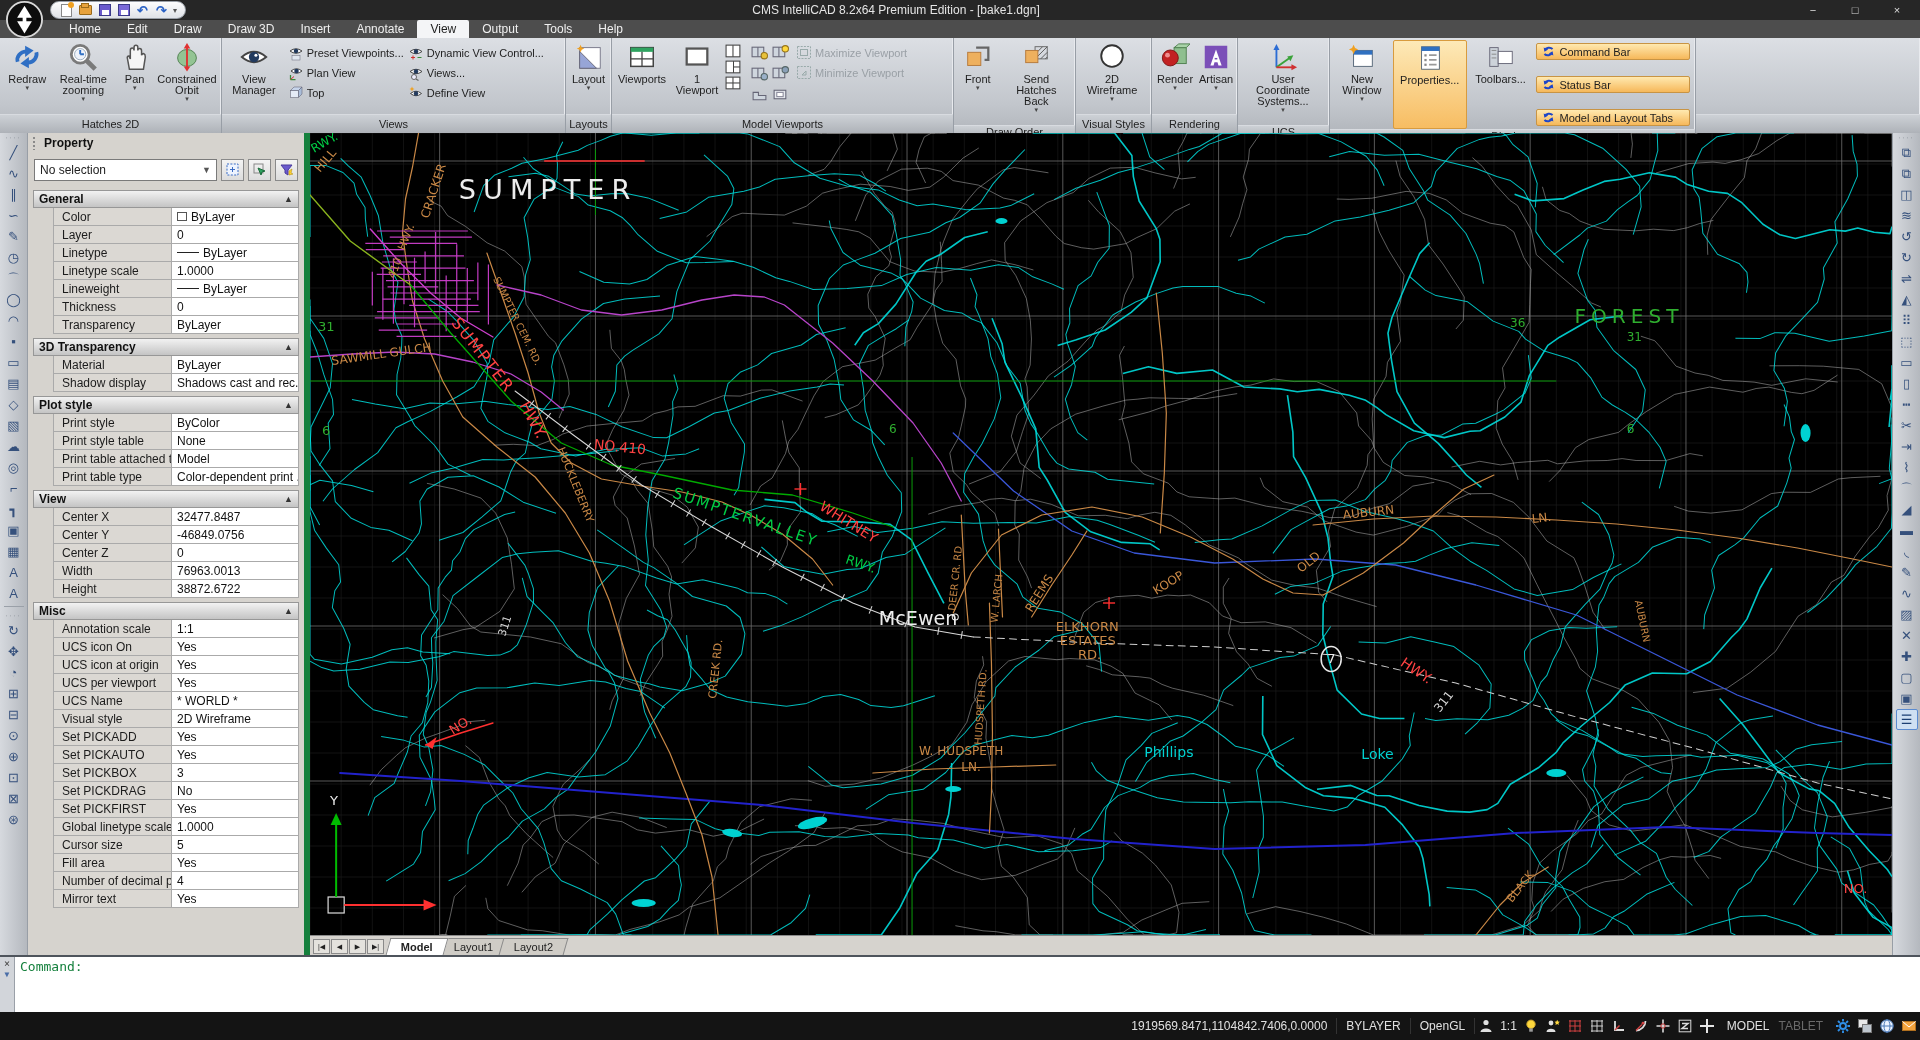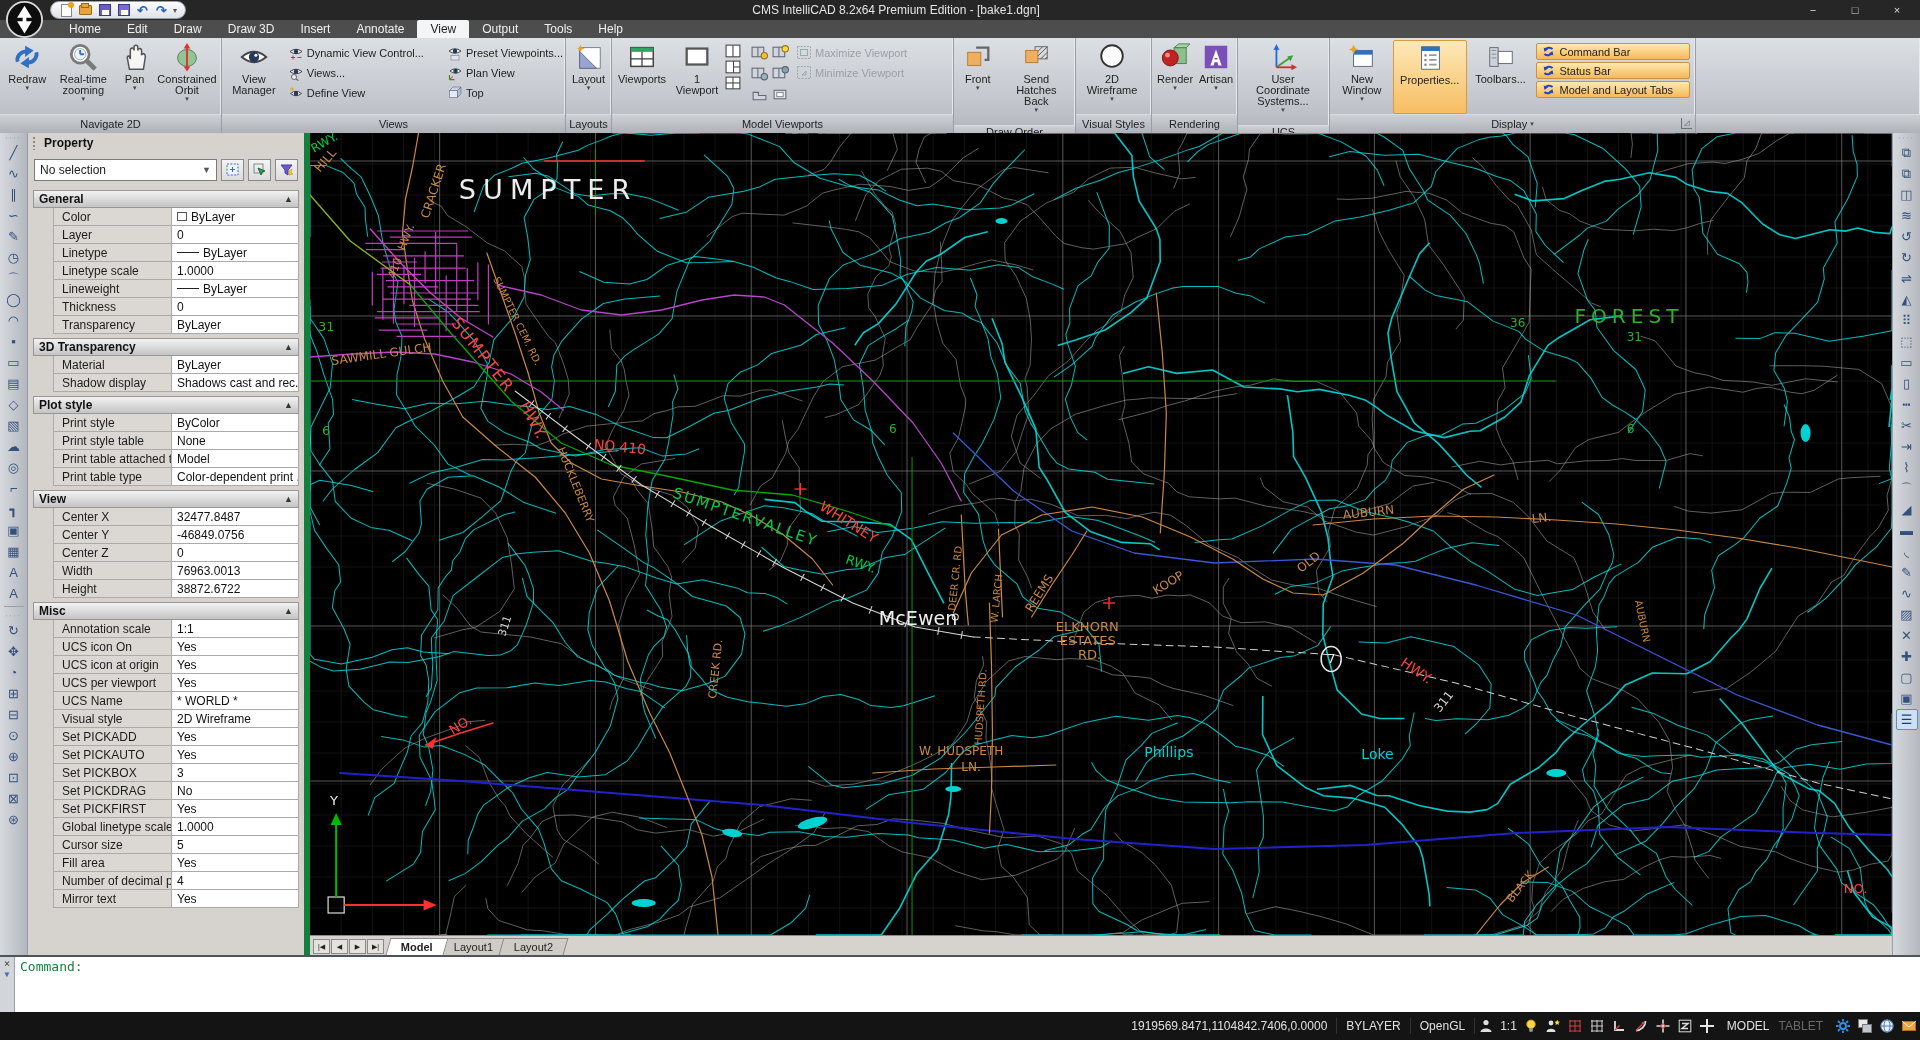--- a/index.html
+++ b/index.html
@@ -38,21 +38,21 @@
   .bigbtn .bicon{width:30px;height:30px;flex:0 0 auto}
   .bigbtn .blabel{font-size:11px;line-height:11px;color:#1e1e1e;margin-top:2px;white-space:pre-line}
   .caret{font-size:7px;color:#444;line-height:6px}
   .smallcol{display:flex;flex-direction:column;justify-content:flex-start;gap:1px;padding-top:3px}
   .smallbtn{display:flex;align-items:center;gap:3px;height:19px;padding:0 3px;border-radius:2px;font-size:11px;color:#1e1e1e;white-space:nowrap}
   .smallbtn .sicon{width:16px;height:16px;flex:0 0 auto}
   .smallbtn.disabled{color:#9aa0a6}
   .minigrid{display:grid;grid-template-columns:19px 19px;grid-auto-rows:19px;gap:2px;padding-top:4px}
   .mini{width:17px;height:15px}
   .bigbtn.hl{background:linear-gradient(#fde9b8,#f7bd62);border:1px solid #d89b3e;border-radius:2px}
-  .toggles{display:flex;flex-direction:column;gap:2px;padding:3px 2px}
+  .toggles{display:flex;flex-direction:column;gap:16px;padding:3px 2px}
   .toggle{height:17px;display:flex;align-items:center;gap:4px;padding:0 5px;font-size:11px;color:#1e1e1e;background:linear-gradient(#ffe9b0,#f6b85a);border:1px solid #c89444;border-radius:2px;white-space:nowrap}
   .toggle .ticon{width:13px;height:13px}
   .dlg-launcher{position:absolute;right:3px;top:3px;width:11px;height:11px;border:1px solid #6a7078;border-top:none;border-right:none;font-size:7px;color:#555;display:flex;align-items:center;justify-content:center}
   .rfiller{flex:1;border-right:none}
 
   
   .main{flex:1;display:flex;min-height:0;background:#b6bac0}
   .vtoolbar{width:28px;background:linear-gradient(90deg,#d6d9de,#b4b8be);display:flex;flex-direction:column;align-items:center;padding-top:2px;flex:0 0 auto;border-right:1px solid #989ea6}
   .vtoolbar.right{border-right:none;border-left:1px solid #989ea6}
   .vt-grip{color:#7a8088;font-size:6px;letter-spacing:2px;line-height:7px}
@@ -194,33 +194,60 @@
           <span class="bicon"><svg viewBox="0 0 32 32">
                 <ellipse cx="16" cy="17" rx="10" ry="9" fill="#93c493" stroke="#4e7f4e"></ellipse>
                 <line x1="16" y1="5" x2="16" y2="29" stroke="#e03030" stroke-width="2"></line>
                 <polygon points="16,1 12.5,7 19.5,7" fill="#e03030"></polygon>
                 <polygon points="16,31.5 12.5,26 19.5,26" fill="#e03030"></polygon>
               </svg></span>
           <span class="blabel">Constrained Orbit</span>
             <span class="caret">▾</span>
         </div>
       </div>
-      <div class="glabel">Navigate 2D</div>
+      <div class="glabel">Hatches 2D</div>
     </div>
 
     <div class="rgroup" style="width:344px">
       <div class="gbody">
         <div class="bigbtn" style="width:58px">
           <span class="bicon"><svg viewBox="0 0 32 32">
                 <path d="M3 16Q16 5 29 16 16 27 3 16Z" fill="#fff" stroke="#444" stroke-width="2"></path>
                 <circle cx="16" cy="16" r="5.5" fill="#223a5e"></circle>
                 <circle cx="18" cy="14" r="1.6" fill="#fff"></circle>
               </svg></span>
           <span class="blabel">View Manager</span>
         </div>
+        <div class="smallcol" id="views-col2" style="width:118px">
+            <div class="smallbtn">
+              <span class="sicon"><svg viewBox="0 0 32 32">
+                  <path d="M4 12Q16 3 28 12 16 21 4 12Z" fill="#fff" stroke="#444" stroke-width="2"></path>
+                  <circle cx="16" cy="12" r="4.5" fill="#223a5e"></circle>
+                  <rect x="8" y="21" width="16" height="9" fill="#dfe6ef" stroke="#667"></rect>
+                </svg></span>
+              <span>Preset Viewpoints...</span>
+            </div>
+            <div class="smallbtn">
+              <span class="sicon"><svg viewBox="0 0 32 32">
+                  <path d="M6 12Q17 3 28 12 17 21 6 12Z" fill="#fff" stroke="#444" stroke-width="2"></path>
+                  <circle cx="17" cy="12" r="4.5" fill="#223a5e"></circle>
+                  <path d="M5 29V20M5 29h10" stroke="#3a8a3a" stroke-width="2.5"></path>
+                  <path d="M5 29l7-6" stroke="#d03030" stroke-width="2"></path>
+                </svg></span>
+              <span>Plan View</span>
+            </div>
+            <div class="smallbtn">
+              <span class="sicon"><svg viewBox="0 0 32 32">
+                  <rect x="5" y="11" width="16" height="14" fill="#e4ebf6" stroke="#556"></rect>
+                  <polygon points="5,11 12,4 28,4 21,11" fill="#c6d4ea" stroke="#556"></polygon>
+                  <polygon points="21,11 28,4 28,18 21,25" fill="#aabdd9" stroke="#556"></polygon>
+                </svg></span>
+              <span>Top</span>
+            </div>
+          </div>
         <div class="smallcol" id="views-col1" style="width:158px">
             <div class="smallbtn">
               <span class="sicon"><svg viewBox="0 0 32 32">
                   <path d="M4 13Q16 4 28 13 16 22 4 13Z" fill="#fff" stroke="#444" stroke-width="2"></path>
                   <circle cx="16" cy="13" r="4.5" fill="#223a5e"></circle>
                   <path d="M6 25h8M10 21v8" stroke="#d03030" stroke-width="2"></path>
                   <path d="M19 25h8" stroke="#3a8a3a" stroke-width="2"></path>
                 </svg></span>
               <span>Dynamic View Control...</span>
             </div>
@@ -233,47 +260,20 @@
                 </svg></span>
               <span>Views...</span>
             </div>
             <div class="smallbtn">
               <span class="sicon"><svg viewBox="0 0 32 32">
                   <path d="M5 17Q16 8 27 17 16 26 5 17Z" fill="#fff" stroke="#444" stroke-width="2"></path>
                   <circle cx="16" cy="17" r="4.5" fill="#223a5e"></circle>
                   <path d="M8 3l1.5 3.5L13 8l-3.5 1.5L8 13 6.5 9.5 3 8l3.5-1.5Z" fill="#f0a020"></path>
                 </svg></span>
               <span>Define View</span>
-            </div>
-          </div>
-        <div class="smallcol" id="views-col2" style="width:118px">
-            <div class="smallbtn">
-              <span class="sicon"><svg viewBox="0 0 32 32">
-                  <path d="M4 12Q16 3 28 12 16 21 4 12Z" fill="#fff" stroke="#444" stroke-width="2"></path>
-                  <circle cx="16" cy="12" r="4.5" fill="#223a5e"></circle>
-                  <rect x="8" y="21" width="16" height="9" fill="#dfe6ef" stroke="#667"></rect>
-                </svg></span>
-              <span>Preset Viewpoints...</span>
-            </div>
-            <div class="smallbtn">
-              <span class="sicon"><svg viewBox="0 0 32 32">
-                  <path d="M6 12Q17 3 28 12 17 21 6 12Z" fill="#fff" stroke="#444" stroke-width="2"></path>
-                  <circle cx="17" cy="12" r="4.5" fill="#223a5e"></circle>
-                  <path d="M5 29V20M5 29h10" stroke="#3a8a3a" stroke-width="2.5"></path>
-                  <path d="M5 29l7-6" stroke="#d03030" stroke-width="2"></path>
-                </svg></span>
-              <span>Plan View</span>
-            </div>
-            <div class="smallbtn">
-              <span class="sicon"><svg viewBox="0 0 32 32">
-                  <rect x="5" y="11" width="16" height="14" fill="#e4ebf6" stroke="#556"></rect>
-                  <polygon points="5,11 12,4 28,4 21,11" fill="#c6d4ea" stroke="#556"></polygon>
-                  <polygon points="21,11 28,4 28,18 21,25" fill="#aabdd9" stroke="#556"></polygon>
-                </svg></span>
-              <span>Top</span>
             </div>
           </div>
       </div>
       <div class="glabel">Views</div>
     </div>
 
     <div class="rgroup" style="width:46px">
       <div class="gbody">
         <div class="bigbtn" style="width:40px">
           <span class="bicon"><svg viewBox="0 0 32 32">

